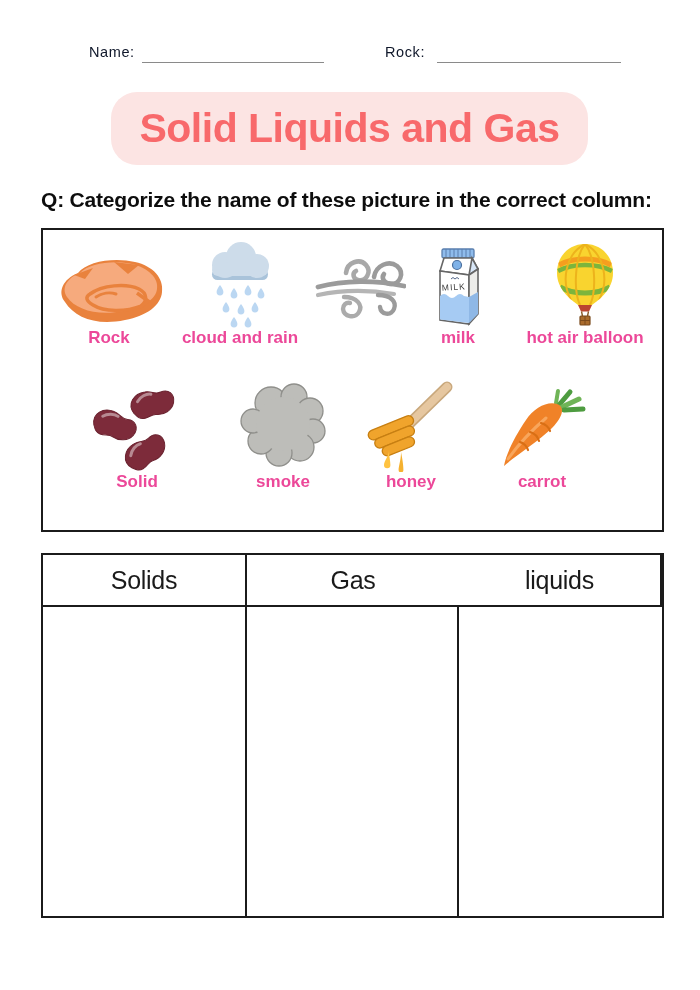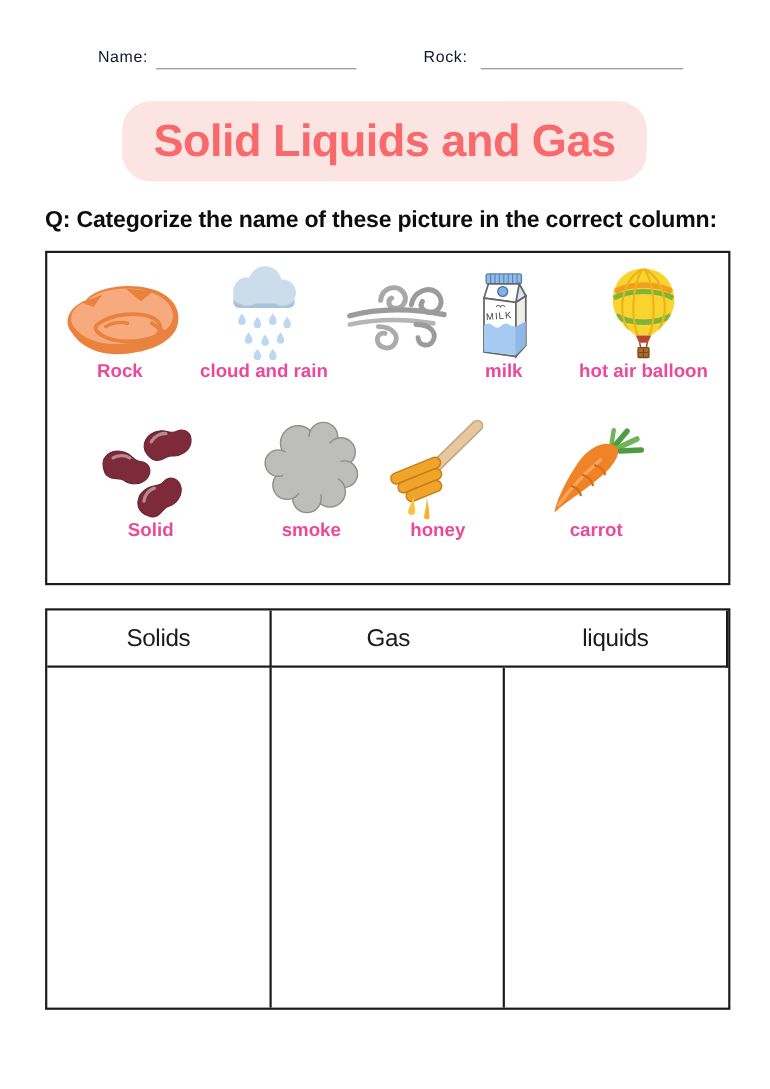--- a/index.html
+++ b/index.html
@@ -22,21 +22,21 @@
   .pic-label{margin-top:0;font-size:17px;font-weight:bold;color:#ec4899;white-space:nowrap;}
   .answer-table{
     position:absolute;left:41px;top:553px;width:619px;height:361px;
     border:2.5px solid #1b1b1b;display:grid;
     grid-template-columns:204px 212px 1fr;grid-template-rows:52px 1fr;background:#fff;
   }
   .atc{border-right:2.5px solid #1b1b1b;}
   .atc.last{border-right:none;}
   .ath{border-right:2.5px solid #1b1b1b;border-bottom:2.5px solid #1b1b1b;
     display:flex;align-items:center;justify-content:center;
-    font-size:22px;font-weight:400;color:#1a1a1a;letter-spacing:-0.3px;}
+    font-size:25px;font-weight:400;color:#1a1a1a;letter-spacing:-0.3px;}
   .ath.last{border-right:none;border-bottom:2.5px solid #1b1b1b;}
   svg{display:block;}
 </style>
 </head>
 <body>
 
 <div>
 
   <span class="field-label" style="left:89px">Name:</span>
   <div class="write-line" style="left:142px;width:182px"></div>
@@ -194,21 +194,21 @@
             <circle cx="43" cy="75" r="13"></circle>
             <circle cx="25" cy="63" r="13"></circle>
             <circle cx="17" cy="43" r="12"></circle>
           </g>
           <circle cx="47" cy="46" r="27" fill="#BDBDB9"></circle>
         </svg>
       </div>
       <div class="pic-label">smoke</div>
     </div>
 
-    <div class="pic-item r2" style="left:355px">
+    <div class="pic-item r2" style="left:368px">
       <div class="icon-wrap">
         <svg width="92" height="92" viewBox="0 0 92 92">
           <line x1="42" y1="46" x2="82" y2="7" stroke="#C9A87C" stroke-width="11" stroke-linecap="round"></line>
           <line x1="42" y1="46" x2="82" y2="7" stroke="#E6C7A0" stroke-width="8" stroke-linecap="round"></line>
           <g transform="rotate(-22 30 58)">
             <rect x="6" y="42" width="48" height="10" rx="5" fill="#F0A42C" stroke="#C77F12" stroke-width="1.3"></rect>
             <rect x="9" y="52" width="42" height="10" rx="5" fill="#F0A42C" stroke="#C77F12" stroke-width="1.3"></rect>
             <rect x="13" y="62" width="34" height="10" rx="5" fill="#F0A42C" stroke="#C77F12" stroke-width="1.3"></rect>
           </g>
           <path d="M24 70 c0 6 -5 11 -5 15 a3.2 3.2 0 0 0 6.4 0 c0 -4 -1.4 -9 -1.4 -15 z" fill="#FFC341"></path>

